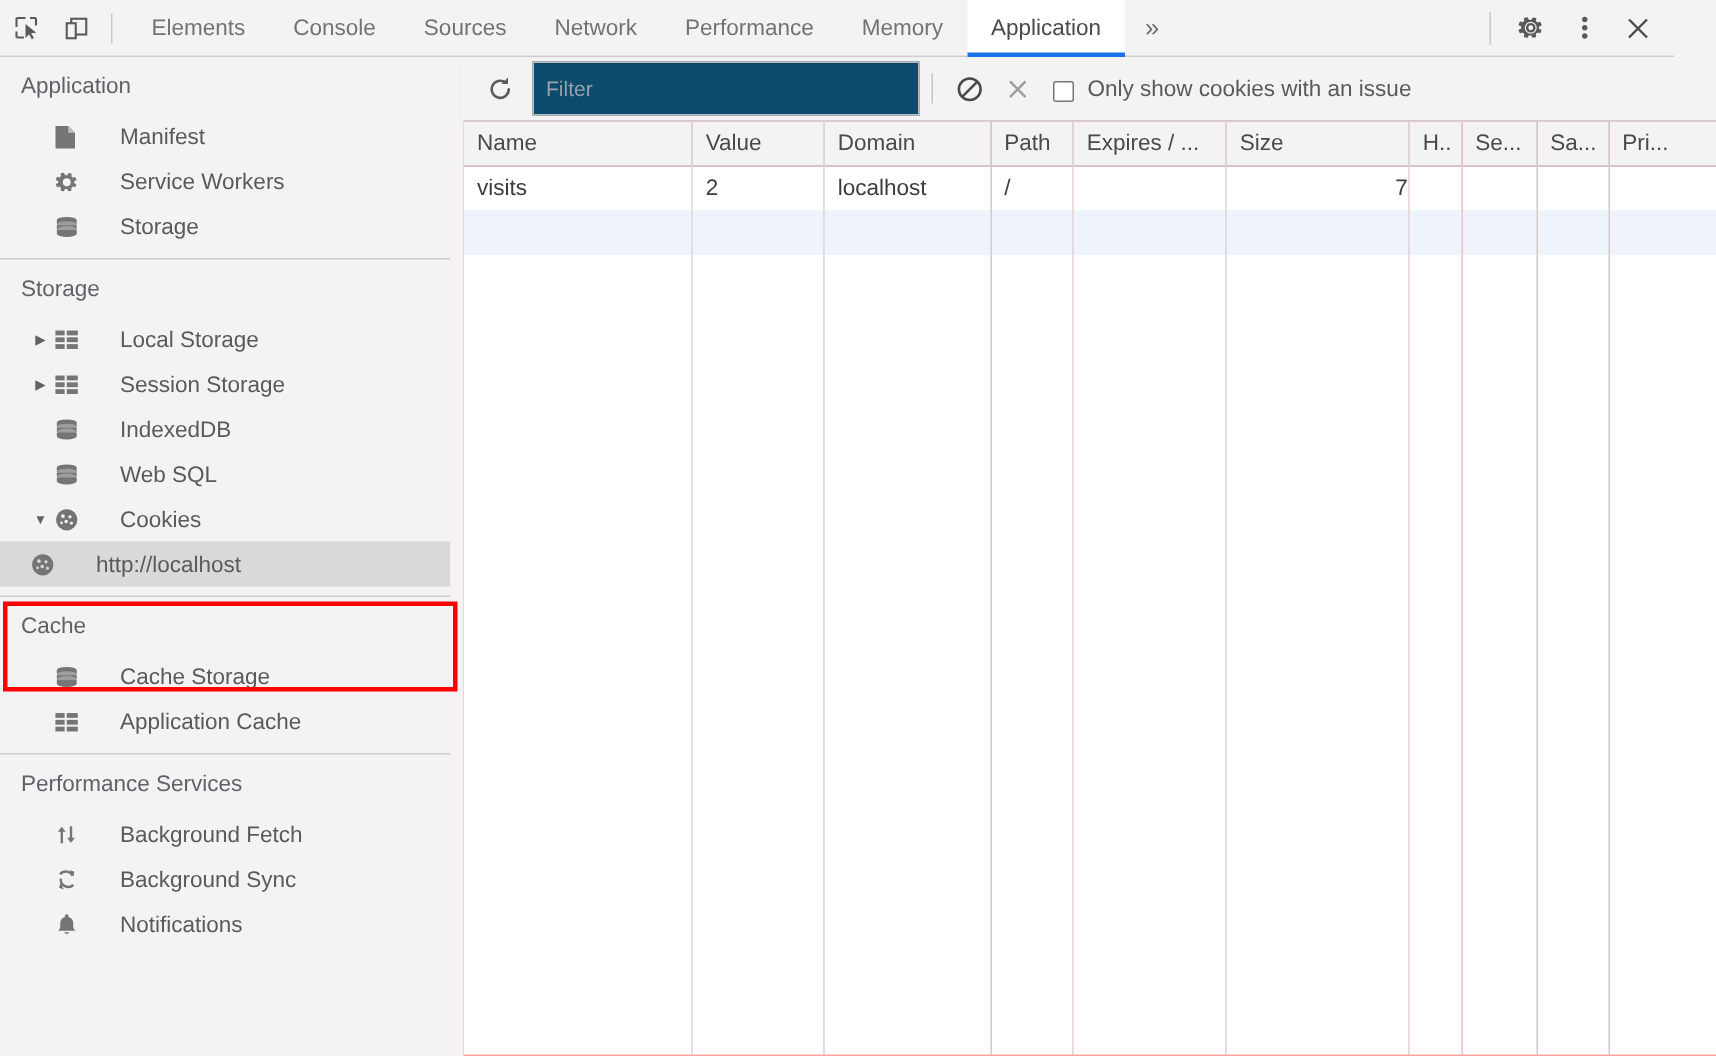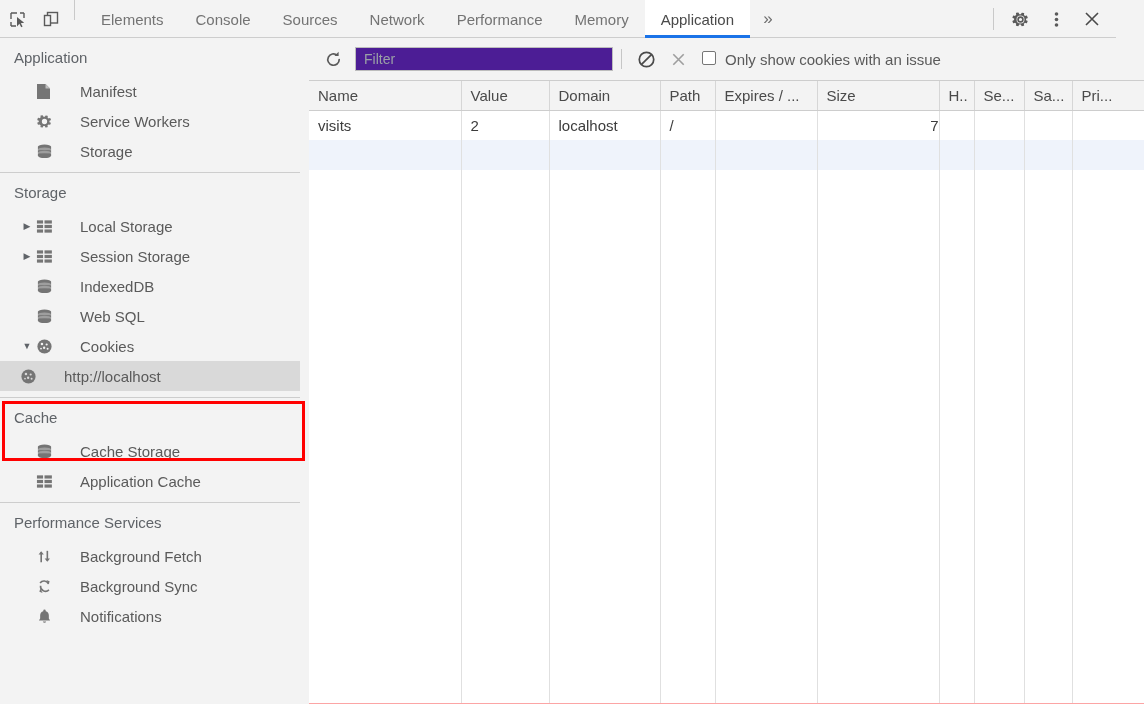--- a/index.html
+++ b/index.html
@@ -24,21 +24,21 @@
   }
 
   
   .tabbar {
     position: absolute;
     left: 0; top: 0;
     width: 1116px; height: 38px;
     background: #f3f3f3;
     border-bottom: 1px solid #cdcdcd;
     display: flex;
-    align-items: flex-start;
+    align-items: center;
     box-sizing: border-box;
   }
   .tb-icon {
     width: 34px; height: 38px;
     display: flex; align-items: center; justify-content: center;
     cursor: pointer;
   }
   .tb-sep {
     width: 1px; height: 20px;
     background: #c9c9c9;
@@ -182,40 +182,40 @@
     box-sizing: border-box;
   }
   .fb-btn {
     width: 32px; height: 32px;
     display: flex; align-items: center; justify-content: center;
     cursor: pointer;
   }
   .filter-input {
     flex: 0 0 auto;
     width: 258px;
-    height: 24px;
+    height: 36px;
     margin-left: 6px;
-    background: #4c1d95;
+    background: #0c4a6e;
     border: 1px solid #bdbdbd;
     display: flex;
     align-items: center;
     padding: 0 8px;
     box-sizing: border-box;
     font-size: 14px;
     color: #9aa0a6;
     cursor: text;
   }
   .fb-sep {
     width: 1px; height: 20px;
     background: #c6c6c6;
     margin: 0 8px;
   }
   .checkbox-wrap {
     display: flex;
-    align-items: flex-start;
+    align-items: flex-end;
     margin-left: 8px;
     cursor: pointer;
   }
   .checkbox {
     width: 14px; height: 14px;
     border: 1px solid #767676;
     border-radius: 2px;
     background: #fff;
     box-sizing: border-box;
   }

